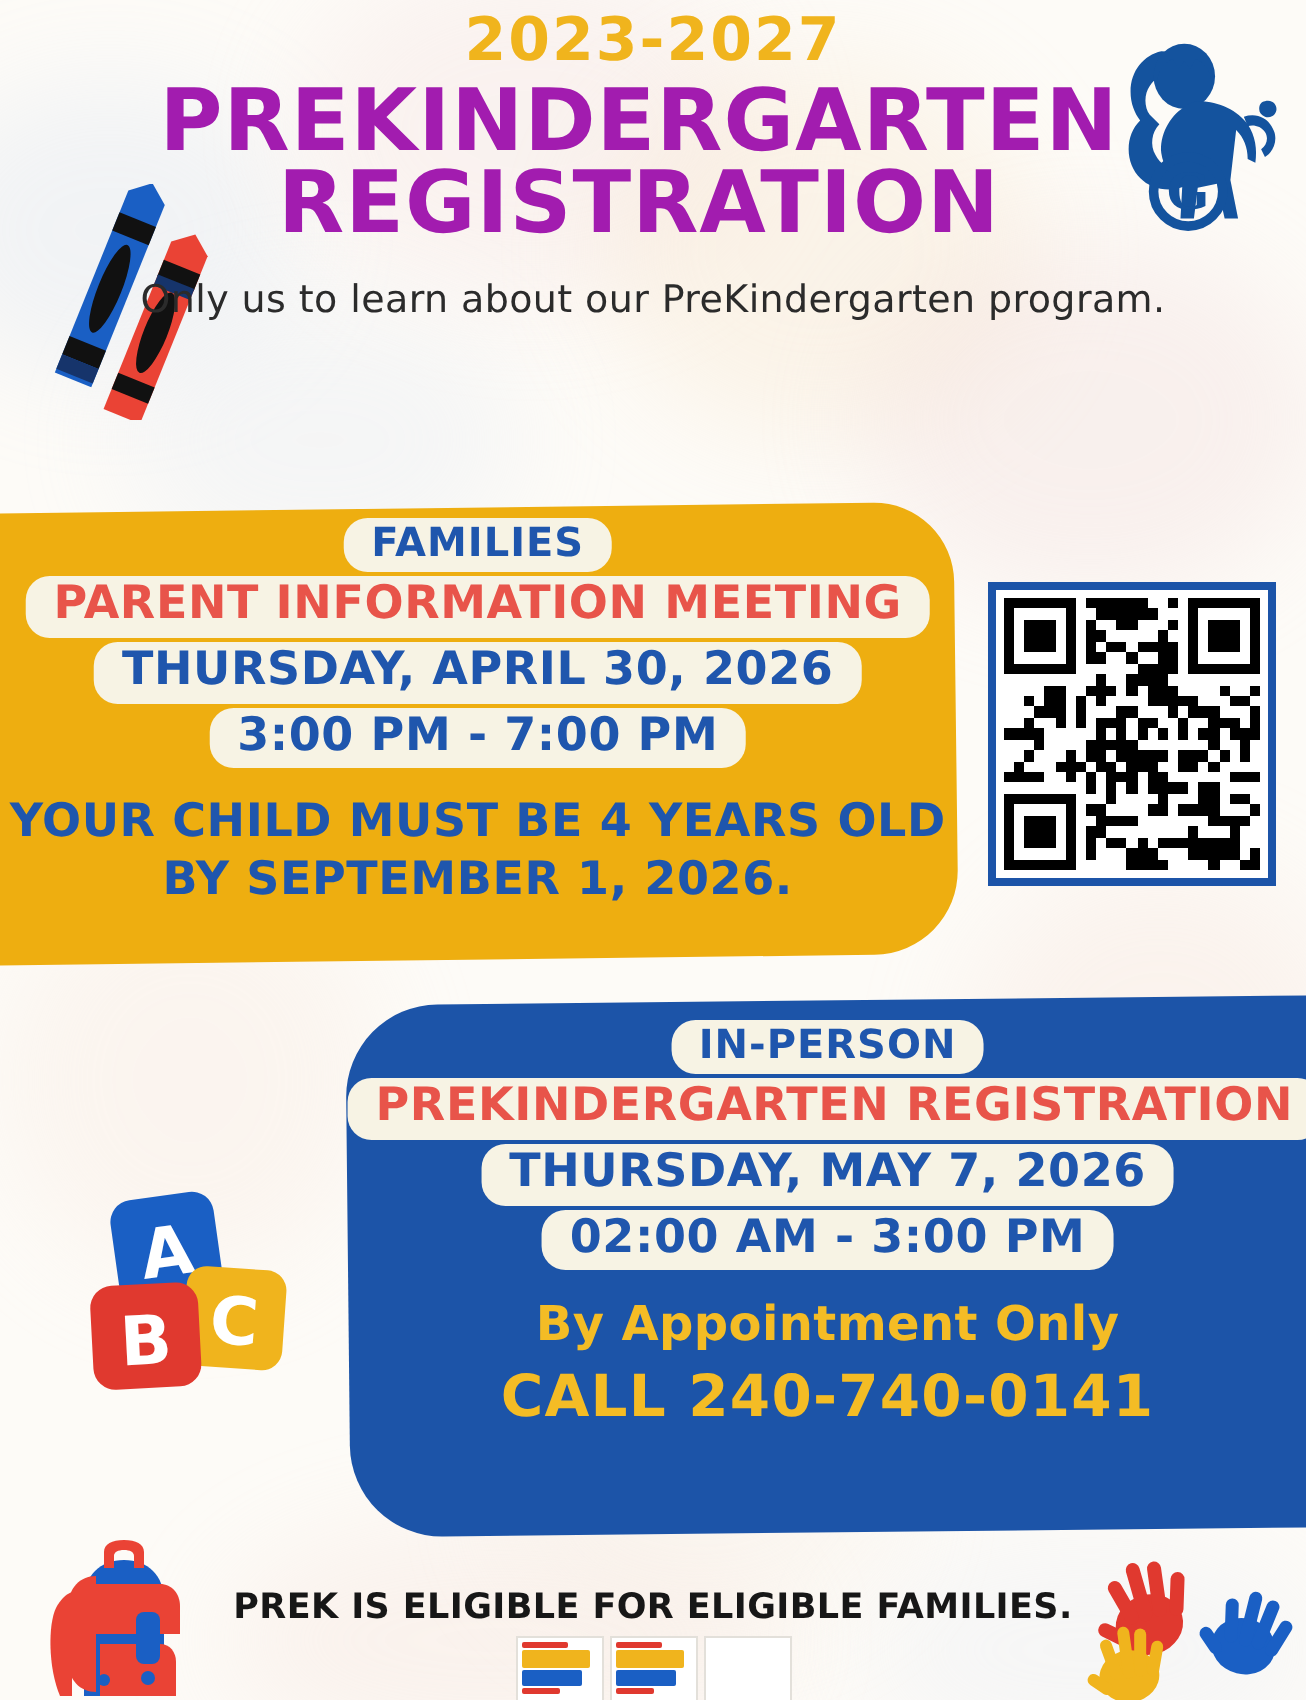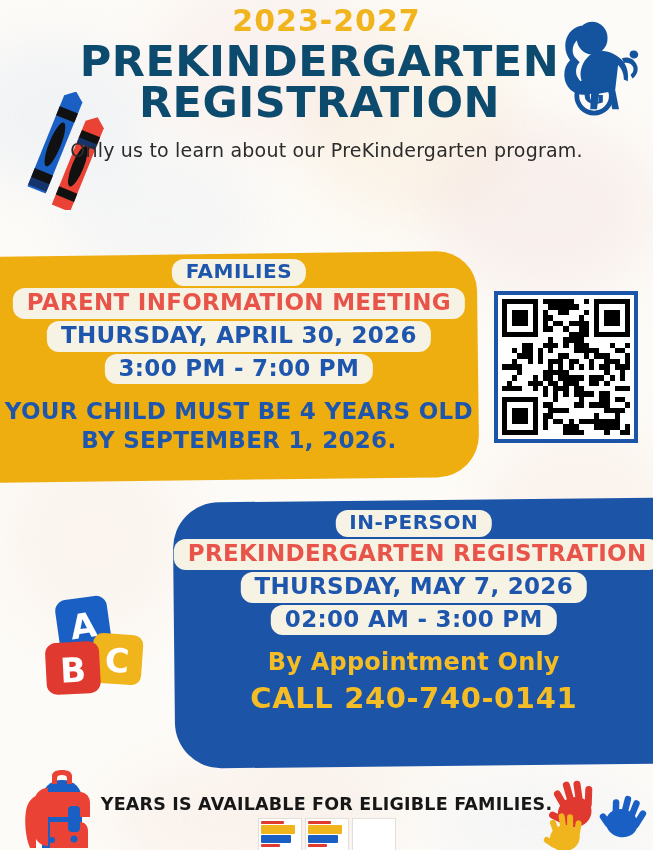--- a/index.html
+++ b/index.html
@@ -23,21 +23,21 @@
     margin:12px 0 0 0;line-height:1.05;
     text-shadow:1px 1px 0 rgba(255,255,255,.6);
   }
   .t-years{
     font-family:"DejaVu Sans",sans-serif;font-weight:bold;
     font-size:30px;letter-spacing:1px;color:#f0b41d;
     margin:5px 0 0 0;line-height:1.05;
   }
   .t-main{
     font-family:"DejaVu Sans",sans-serif;font-weight:bold;
-    font-size:43px;letter-spacing:.5px;color:#0c4a6e;
+    font-size:43px;letter-spacing:.5px;color:#a21caf;
     margin:3px 14px 0 0;line-height:1.02;
   }
   .t-main .l2{display:block;margin-top:-2px;}
   .t-sub{
     font-family:"DejaVu Sans",sans-serif;font-size:19px;color:#2b2b2b;
     margin:14px 0 0 0;letter-spacing:.2px;
   }
   
   .panel-yellow{
     position:absolute;left:-34px;top:254px;width:512px;height:226px;
@@ -895,21 +895,21 @@
         <ellipse cx="28" cy="38" rx="15" ry="13"></ellipse>
         <rect x="17" y="18" width="6" height="21" rx="3" transform="rotate(-12 20 28)"></rect>
         <rect x="25" y="13" width="6" height="26" rx="3"></rect>
         <rect x="32" y="15" width="6" height="24" rx="3" transform="rotate(8 35 27)"></rect>
         <rect x="39" y="22" width="6" height="18" rx="3" transform="rotate(18 42 31)"></rect>
         <rect x="10" y="33" width="6" height="14" rx="3" transform="rotate(-48 13 40)"></rect>
       </g>
     </svg>
   </div>
 
-  <div class="footer-note">YEARS IS AVAILABLE FOR ELIGIBLE FAMILIES.</div>
+  <div class="footer-note">PREK IS ELIGIBLE FOR ELIGIBLE FAMILIES.</div>
 
   <div class="thumbs">
     <div class="thumb">
       <div class="tl" style="background:#e0392f;width:60%;"></div>
       <div class="tl" style="background:#f0b41d;width:90%;height:9px;"></div>
       <div class="tl" style="background:#1a5fc4;width:80%;height:8px;"></div>
       <div class="tl" style="background:#e0392f;width:50%;"></div>
     </div>
     <div class="thumb">
       <div class="tl" style="background:#e0392f;width:60%;"></div>

